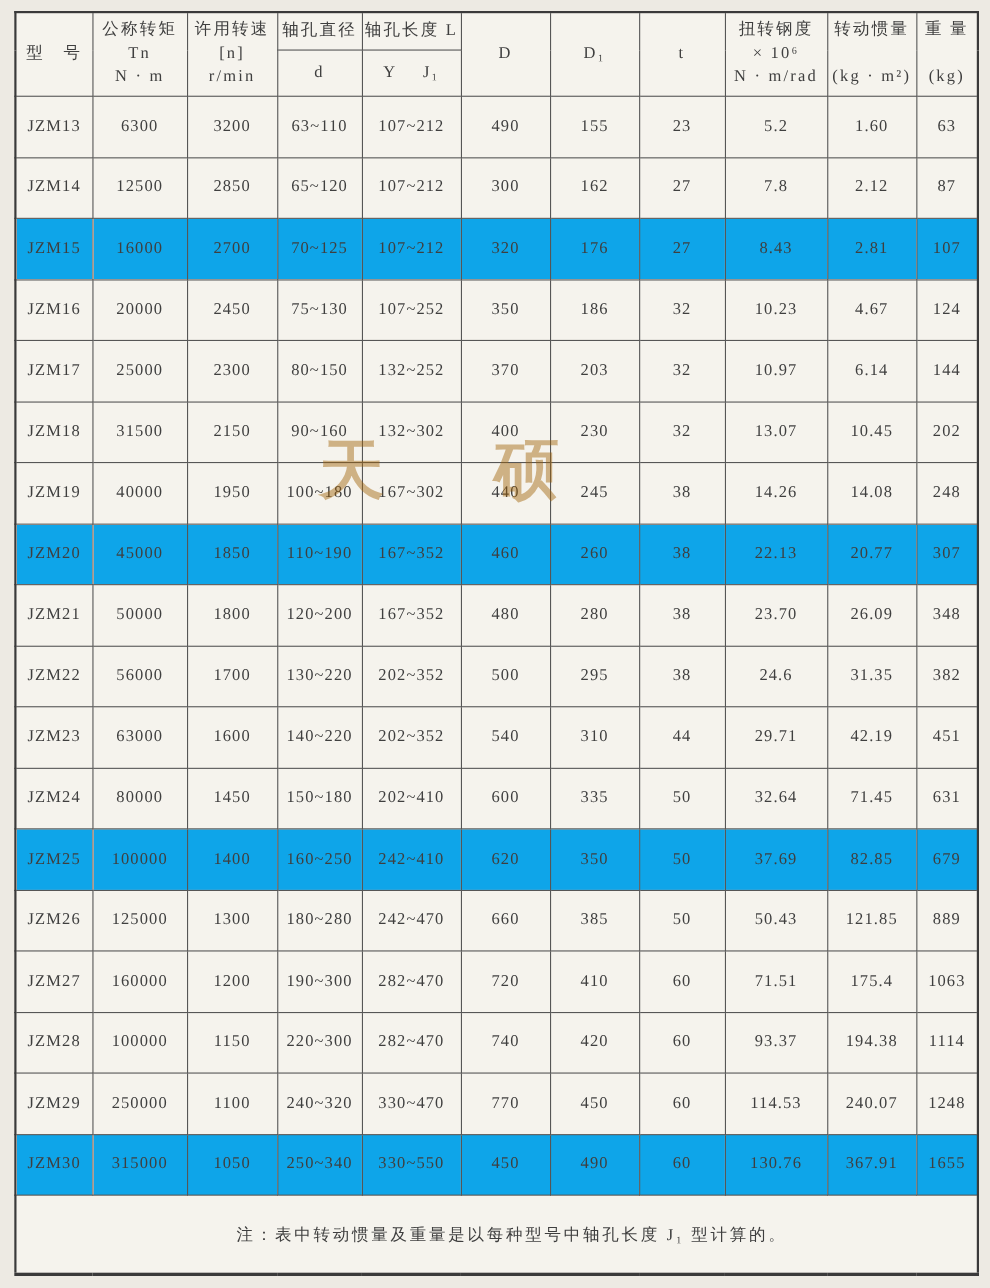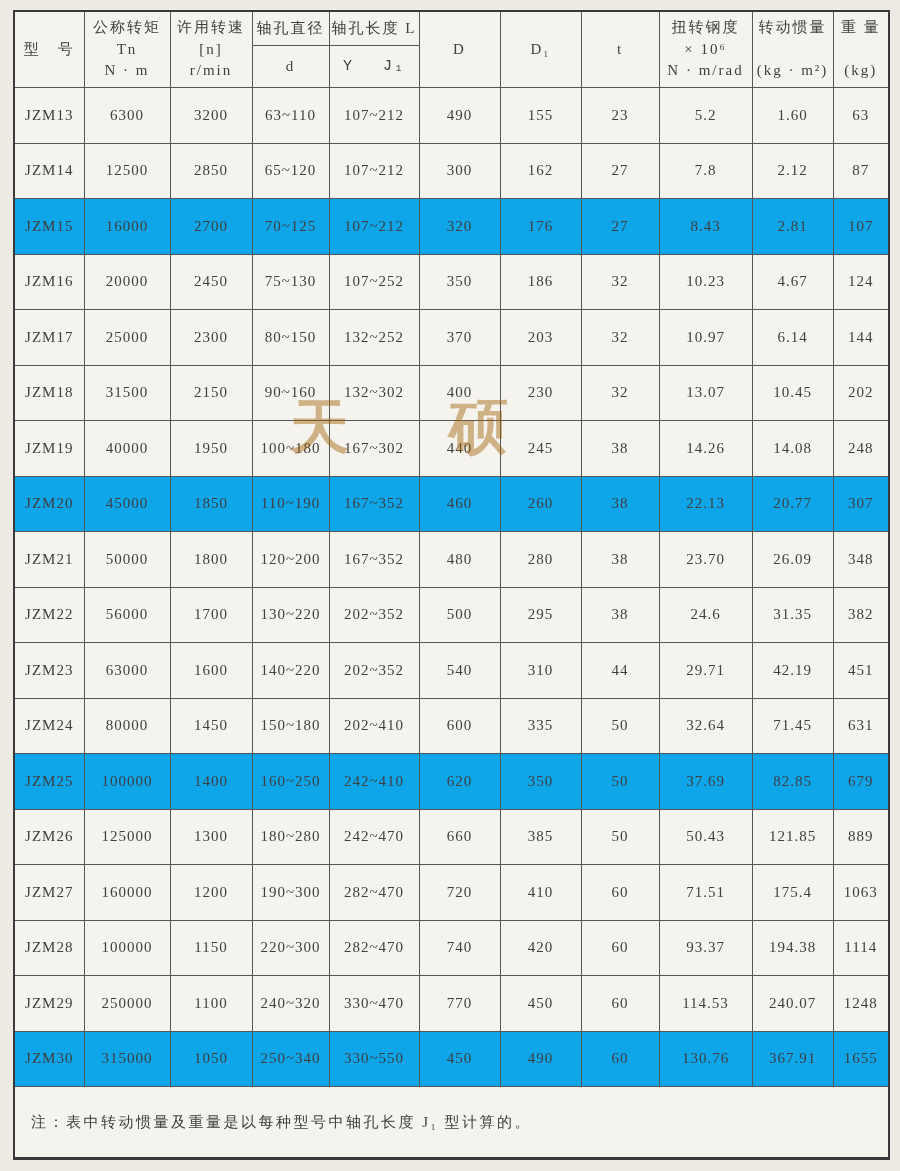--- a/index.html
+++ b/index.html
@@ -38,25 +38,25 @@
     letter-spacing: 1px;
     padding: 0;
     overflow: hidden;
   }
   thead tr.h1 th { height: 33px; }
   thead tr.h2 th { height: 41px; }
   thead th .hl { line-height: 1.45; letter-spacing: 2px; }
   tbody tr { height: 55.5px; }
   tbody tr.shaded td { background: #0ea5e9; }
   td.model-cell { letter-spacing: 1px; text-align: center; }
-  .wide-gap { word-spacing: 18px; font-family: Liberation Mono, monospace; }
+  .wide-gap { word-spacing: 18px; }
   tfoot td.note-cell {
     height: 70px;
-    text-align: left;
-    padding-left: 16px;
+    text-align: center;
+    padding-left: 28px;
     letter-spacing: 2.5px;
     font-size: 15px;
   }
   .watermark {
     position: absolute;
     left: 290px;
     top: 398px;
     font-size: 59px;
     line-height: 1;
     font-weight: 700;

